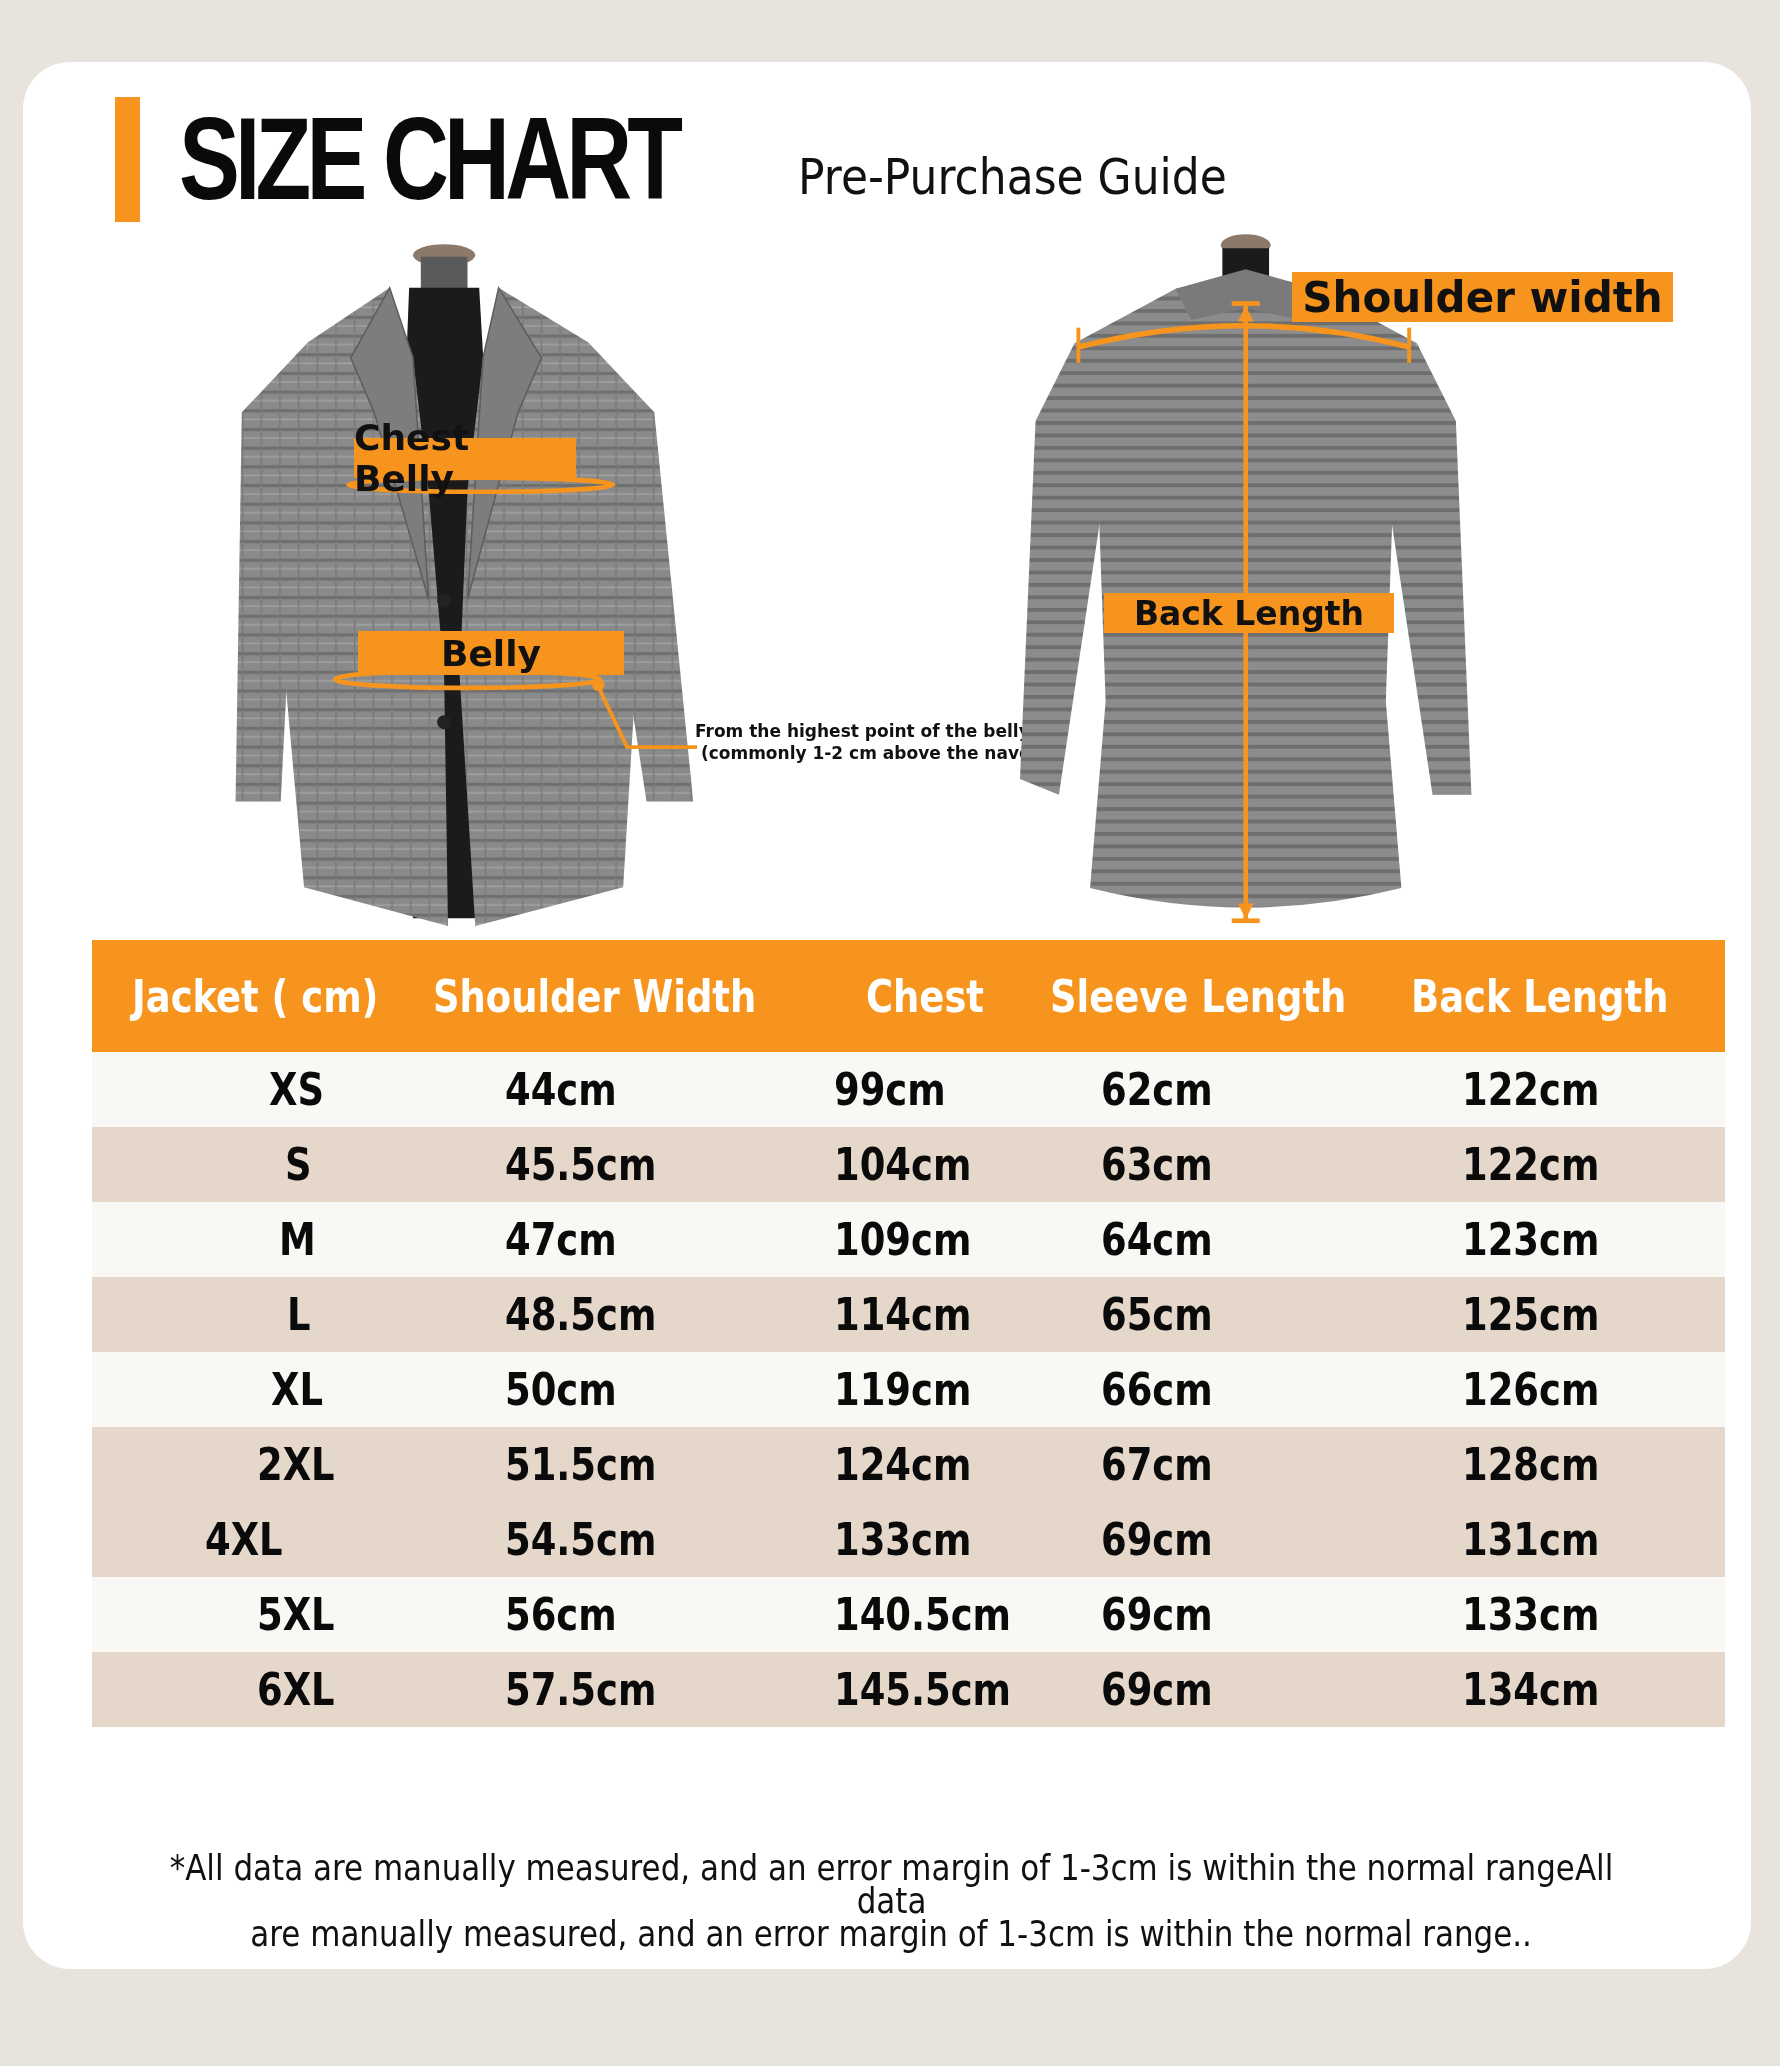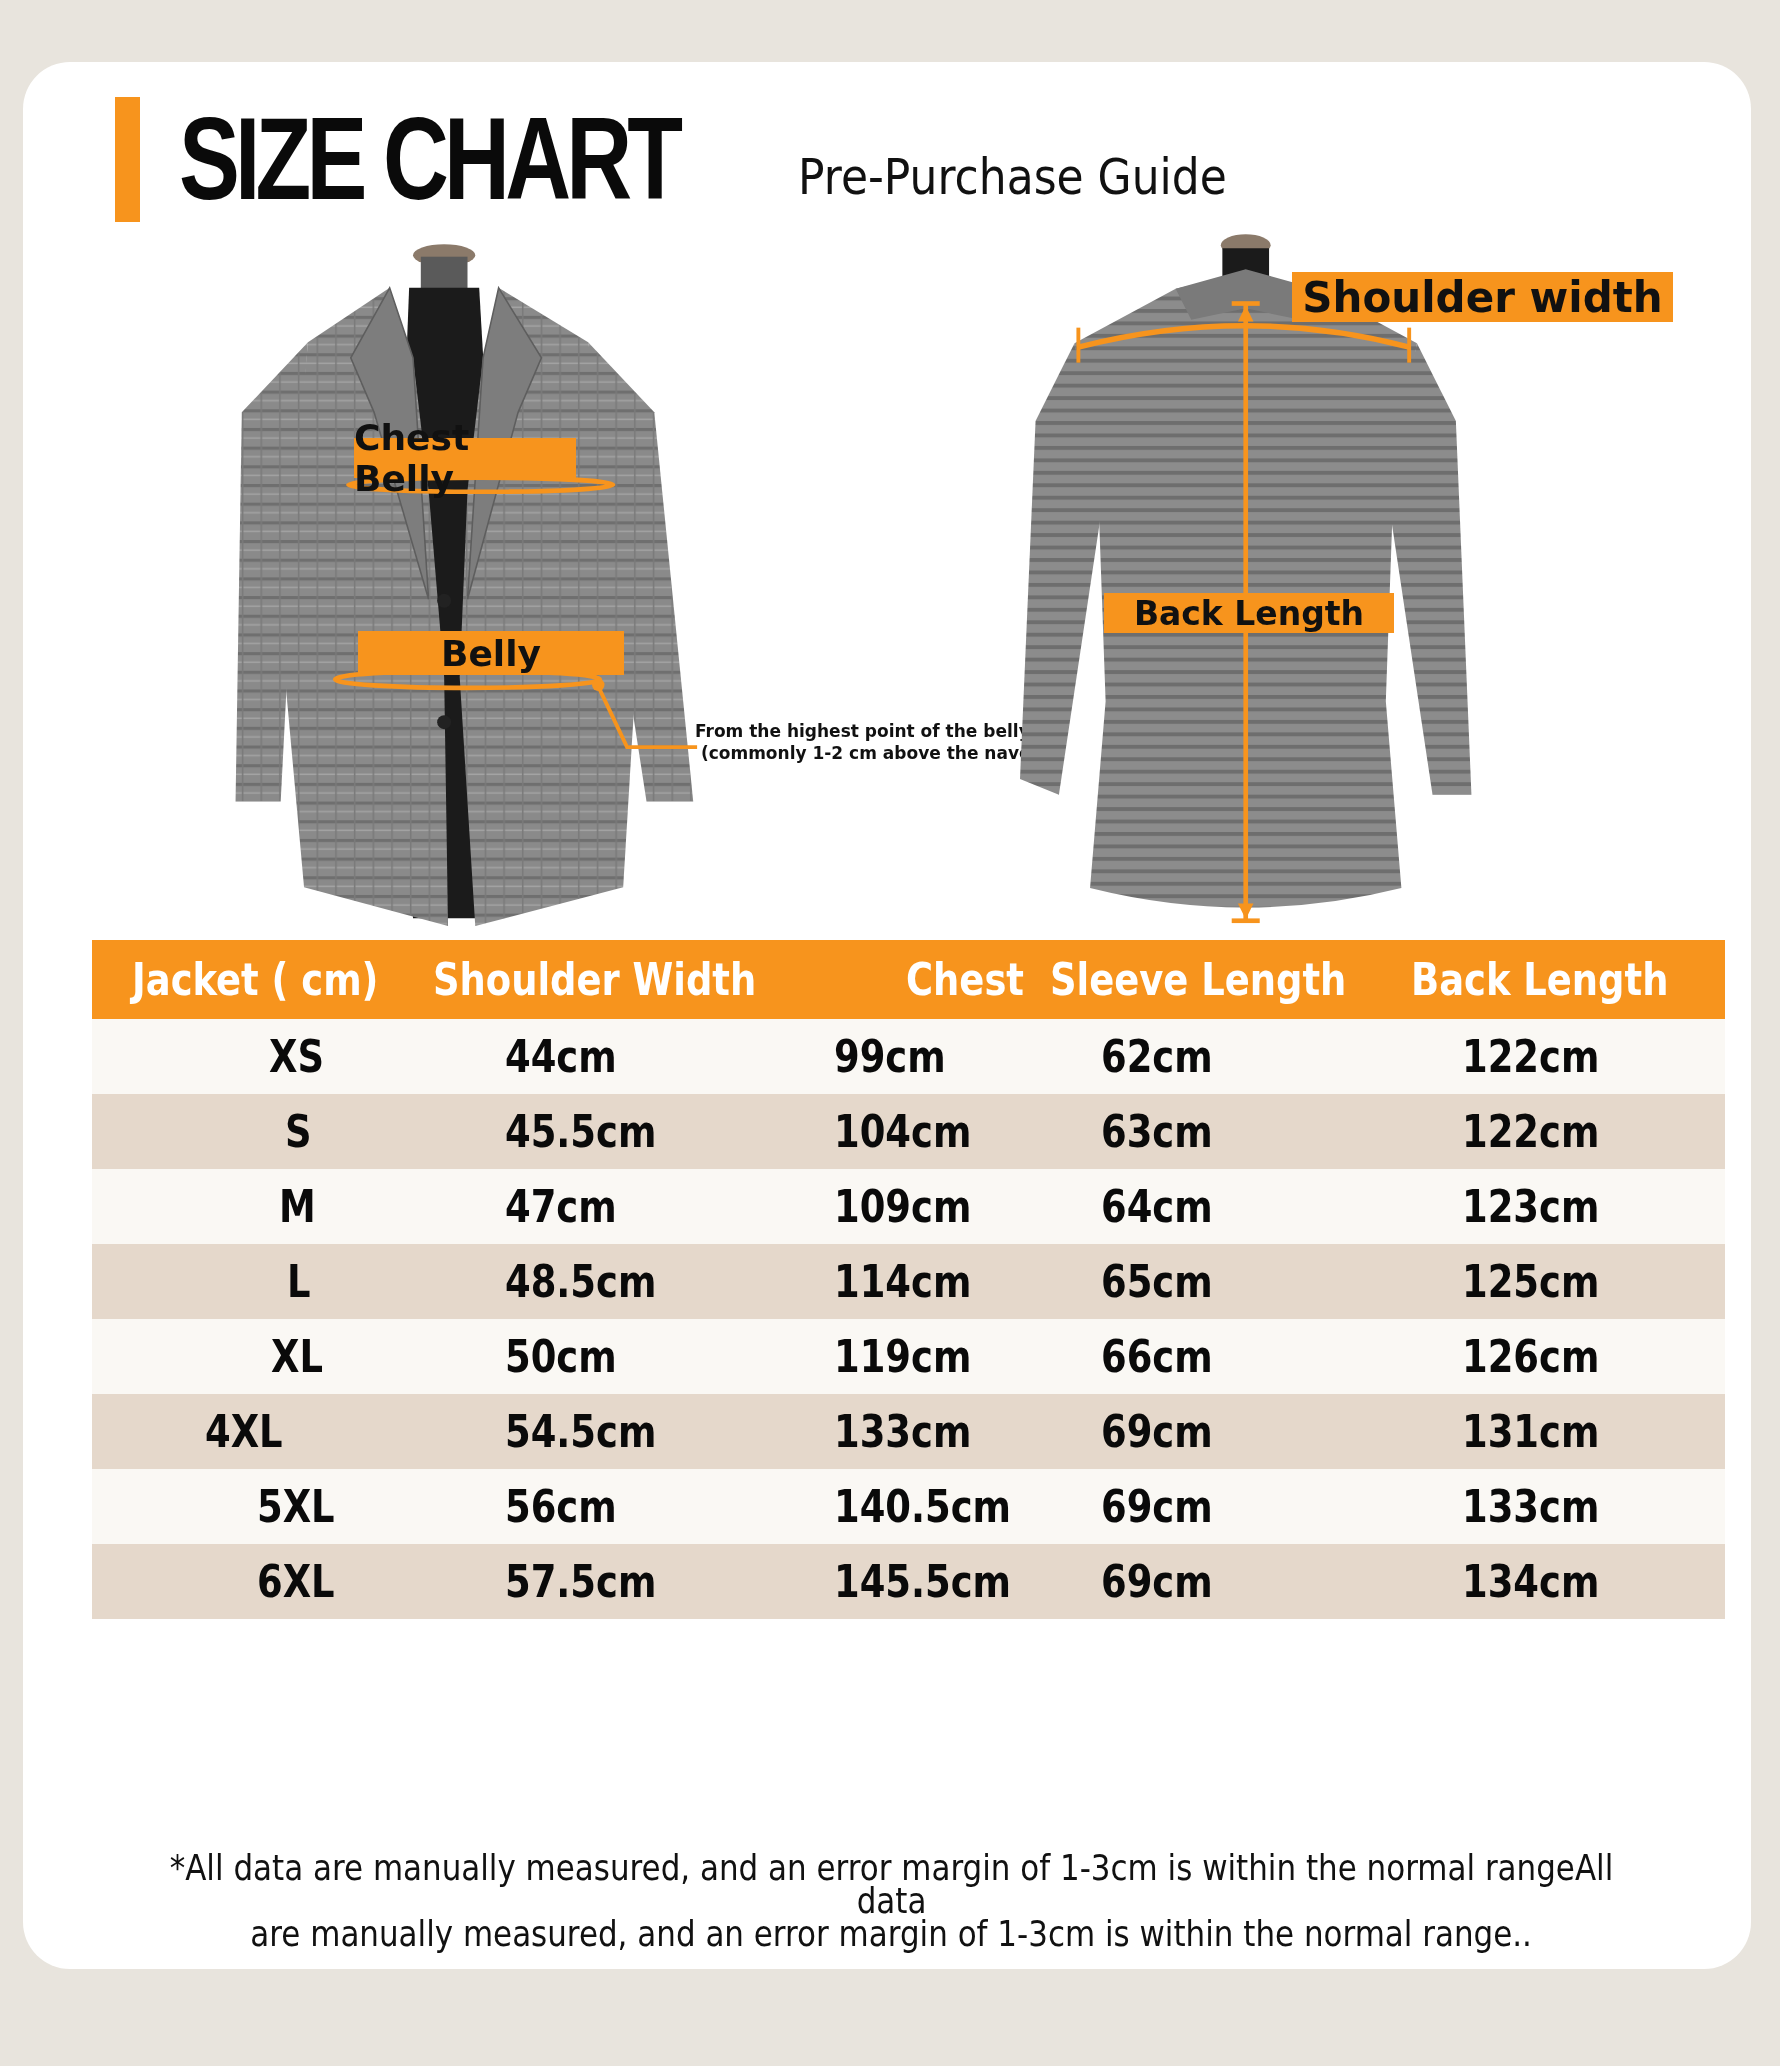--- a/index.html
+++ b/index.html
@@ -6,21 +6,21 @@
   body{width:1780px;height:2066px;background:#e8e4dd;font-family:"DejaVu Sans",sans-serif;position:relative;overflow:hidden;}
   .card{position:absolute;left:23.4px;top:62px;width:1728px;height:1907px;background:#fff;border-radius:47px;}
   .accent-bar{position:absolute;left:115px;top:97px;width:25px;height:125px;background:#f7941d;}
   .title{position:absolute;left:179px;top:100px;font-size:117px;font-weight:bold;letter-spacing:-6.2px;color:#0a0a0a;line-height:1;transform:scaleX(0.78);transform-origin:left top;font-family:"Liberation Sans",sans-serif;}
   .subtitle{position:absolute;left:798px;top:148px;font-size:50px;color:#111;transform:scaleX(0.88);transform-origin:left top;font-family:"DejaVu Sans",sans-serif;}
   .coat{position:absolute;}
   .tag{position:absolute;background:#f7941d;color:#111;font-weight:bold;display:flex;align-items:center;justify-content:center;font-family:"DejaVu Sans",sans-serif;}
   .note{position:absolute;left:695px;top:720px;font-size:17px;font-weight:bold;color:#111;line-height:22px;white-space:pre;}
   table{position:absolute;left:92px;top:940px;width:1597px;border-collapse:collapse;}
   thead tr{background:#f7941d;}
-  th{color:#fff;font-size:45px;font-weight:bold;height:79px;text-align:right;padding:0;font-family:"DejaVu Sans",sans-serif;}
+  th{color:#fff;font-size:45px;font-weight:bold;height:112px;text-align:center;padding:0;font-family:"DejaVu Sans",sans-serif;}
   th span{display:inline-block;transform:scaleX(0.82);transform-origin:left center;white-space:nowrap;}
   td{font-size:45px;font-weight:bold;color:#0a0a0a;height:75px;padding:0;font-family:"DejaVu Sans",sans-serif;margin-top:24px;}
   td span{display:inline-block;transform:scaleX(0.82);transform-origin:left center;white-space:nowrap;}
   tr.odd{background:#faf8f4;}
   tr.even{background:#e5d8cb;}
   .disclaimer{position:absolute;left:39px;top:1851px;width:1705px;text-align:center;font-size:36px;color:#111;line-height:33px;}
   .disclaimer span{display:inline-block;transform:scaleX(0.86);}
 </style>
 </head>
 <body>
@@ -153,20 +153,27 @@
       <td style="padding-left:51px"><span>125cm</span></td>
     </tr>
     <tr class="odd">
       <td style="padding-left:179px"><span>XL</span></td>
       <td style="padding-left:72px"><span>50cm</span></td>
       <td style="padding-left:7px"><span>119cm</span></td>
       <td style="padding-left:51px"><span>66cm</span></td>
       <td style="padding-left:51px"><span>126cm</span></td>
     </tr>
     <tr class="even">
+      <td style="padding-left:165px"><span>2XL</span></td>
+      <td style="padding-left:72px"><span>51.5cm</span></td>
+      <td style="padding-left:7px"><span>124cm</span></td>
+      <td style="padding-left:51px"><span>67cm</span></td>
+      <td style="padding-left:51px"><span>128cm</span></td>
+    </tr>
+    <tr class="even">
       <td style="padding-left:113px"><span>4XL</span></td>
       <td style="padding-left:72px"><span>54.5cm</span></td>
       <td style="padding-left:7px"><span>133cm</span></td>
       <td style="padding-left:51px"><span>69cm</span></td>
       <td style="padding-left:51px"><span>131cm</span></td>
     </tr>
     <tr class="odd">
       <td style="padding-left:165px"><span>5XL</span></td>
       <td style="padding-left:72px"><span>56cm</span></td>
       <td style="padding-left:7px"><span>140.5cm</span></td>

